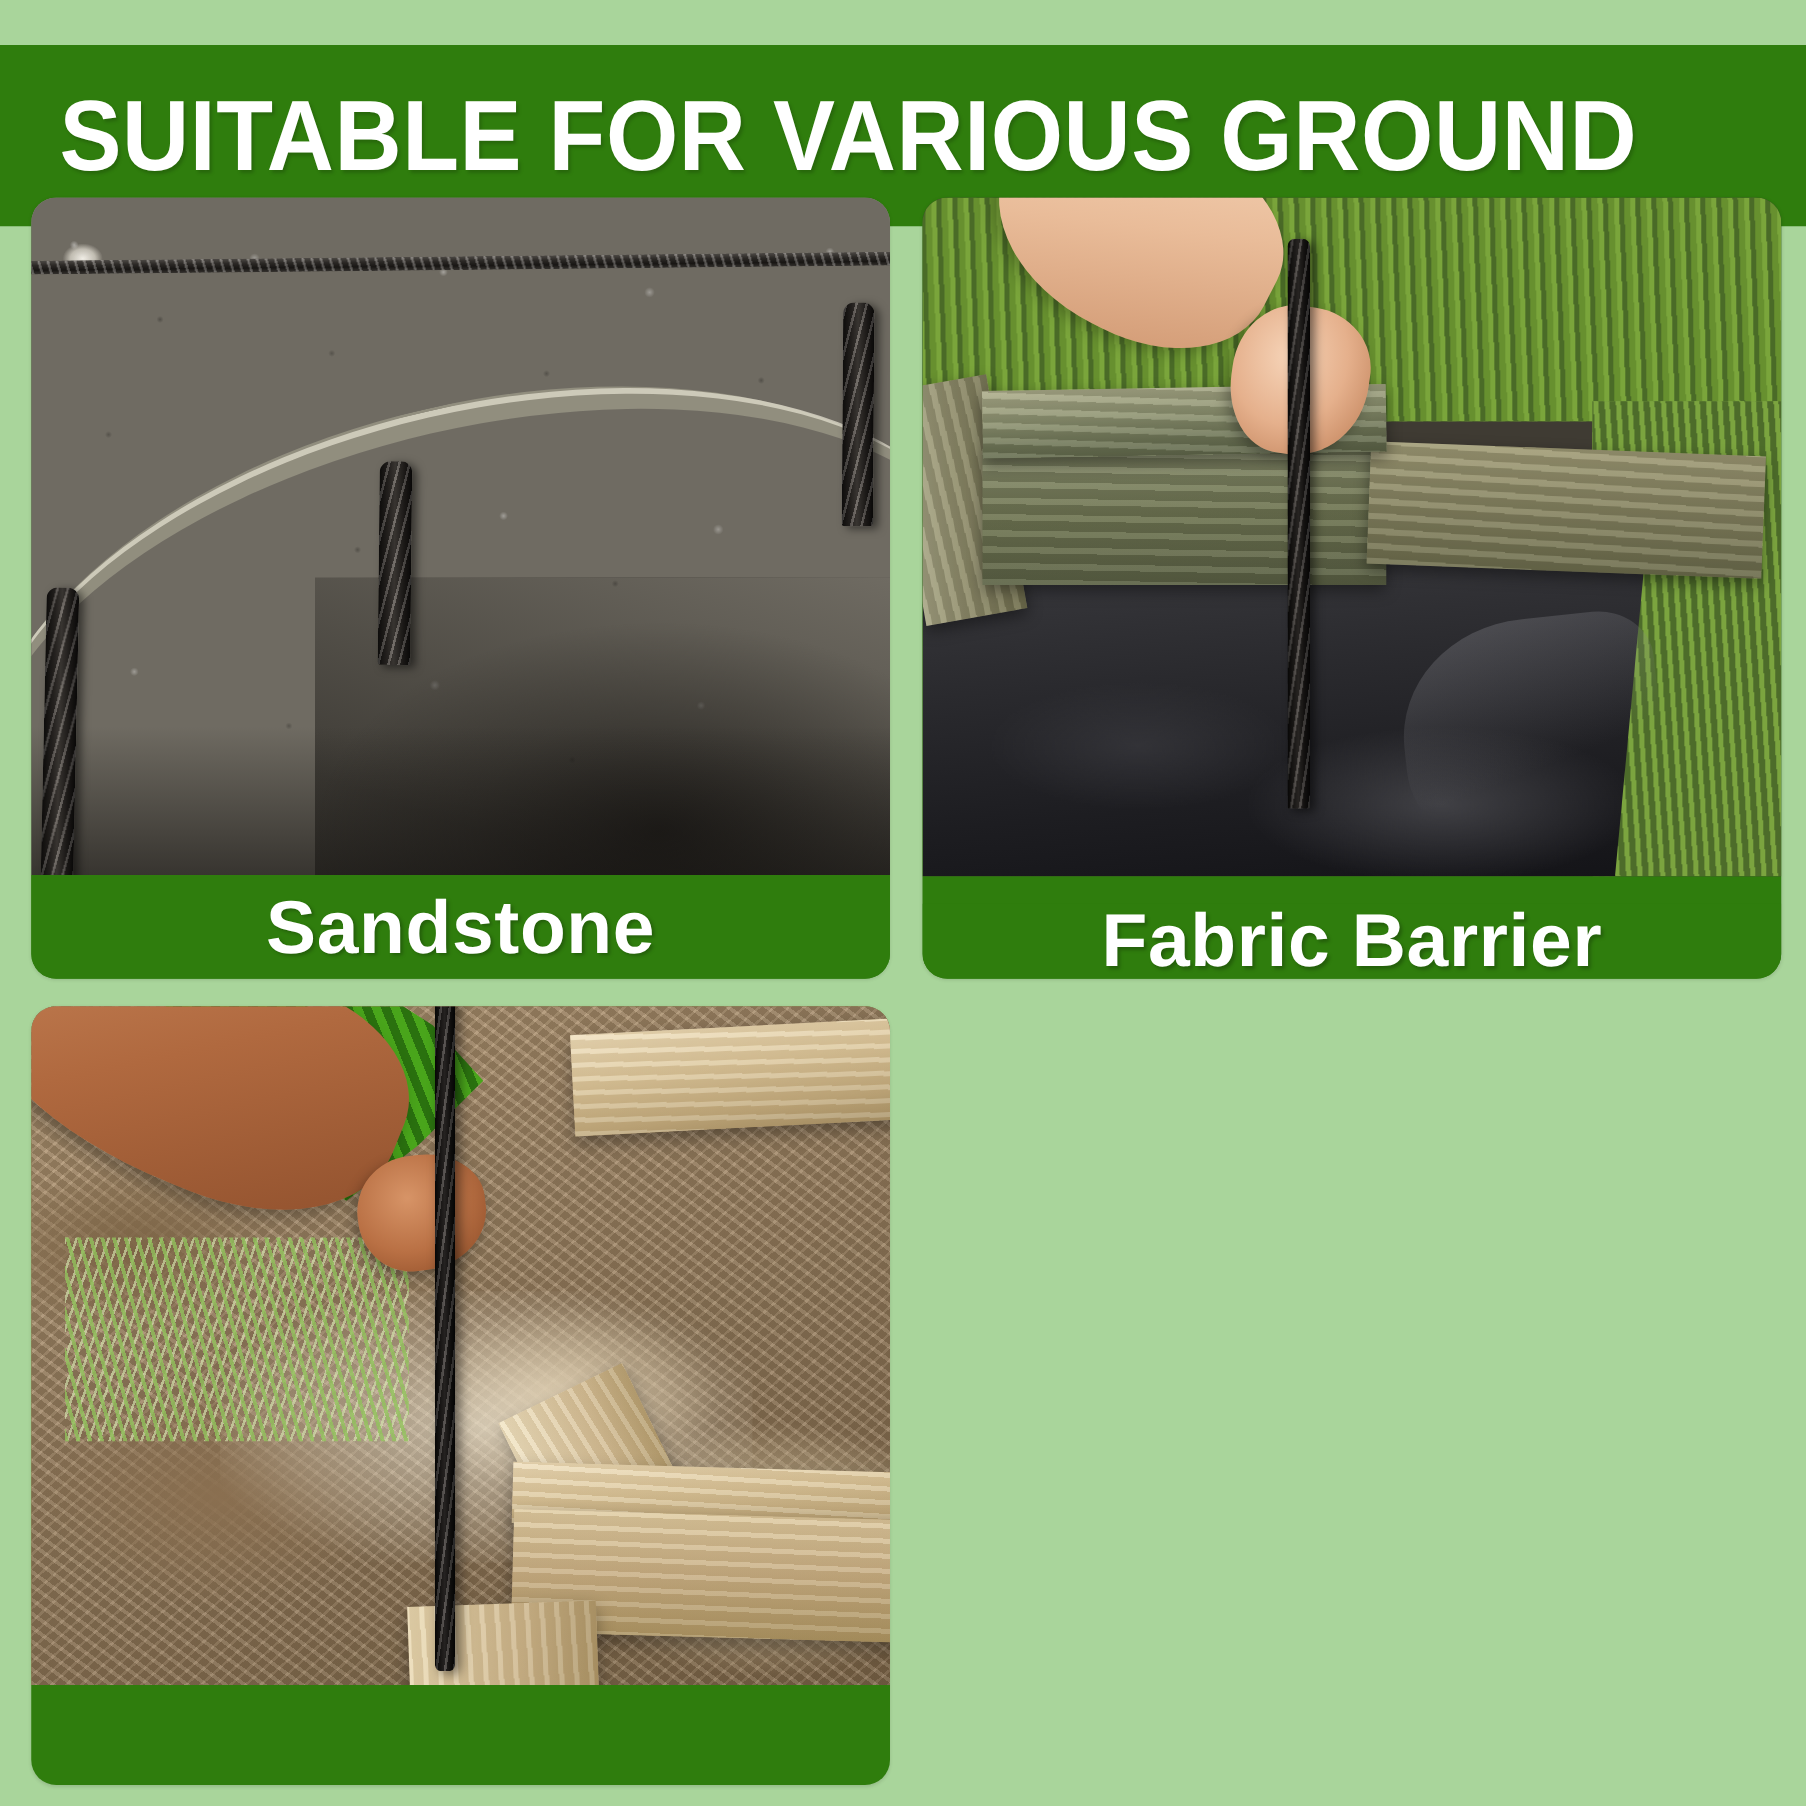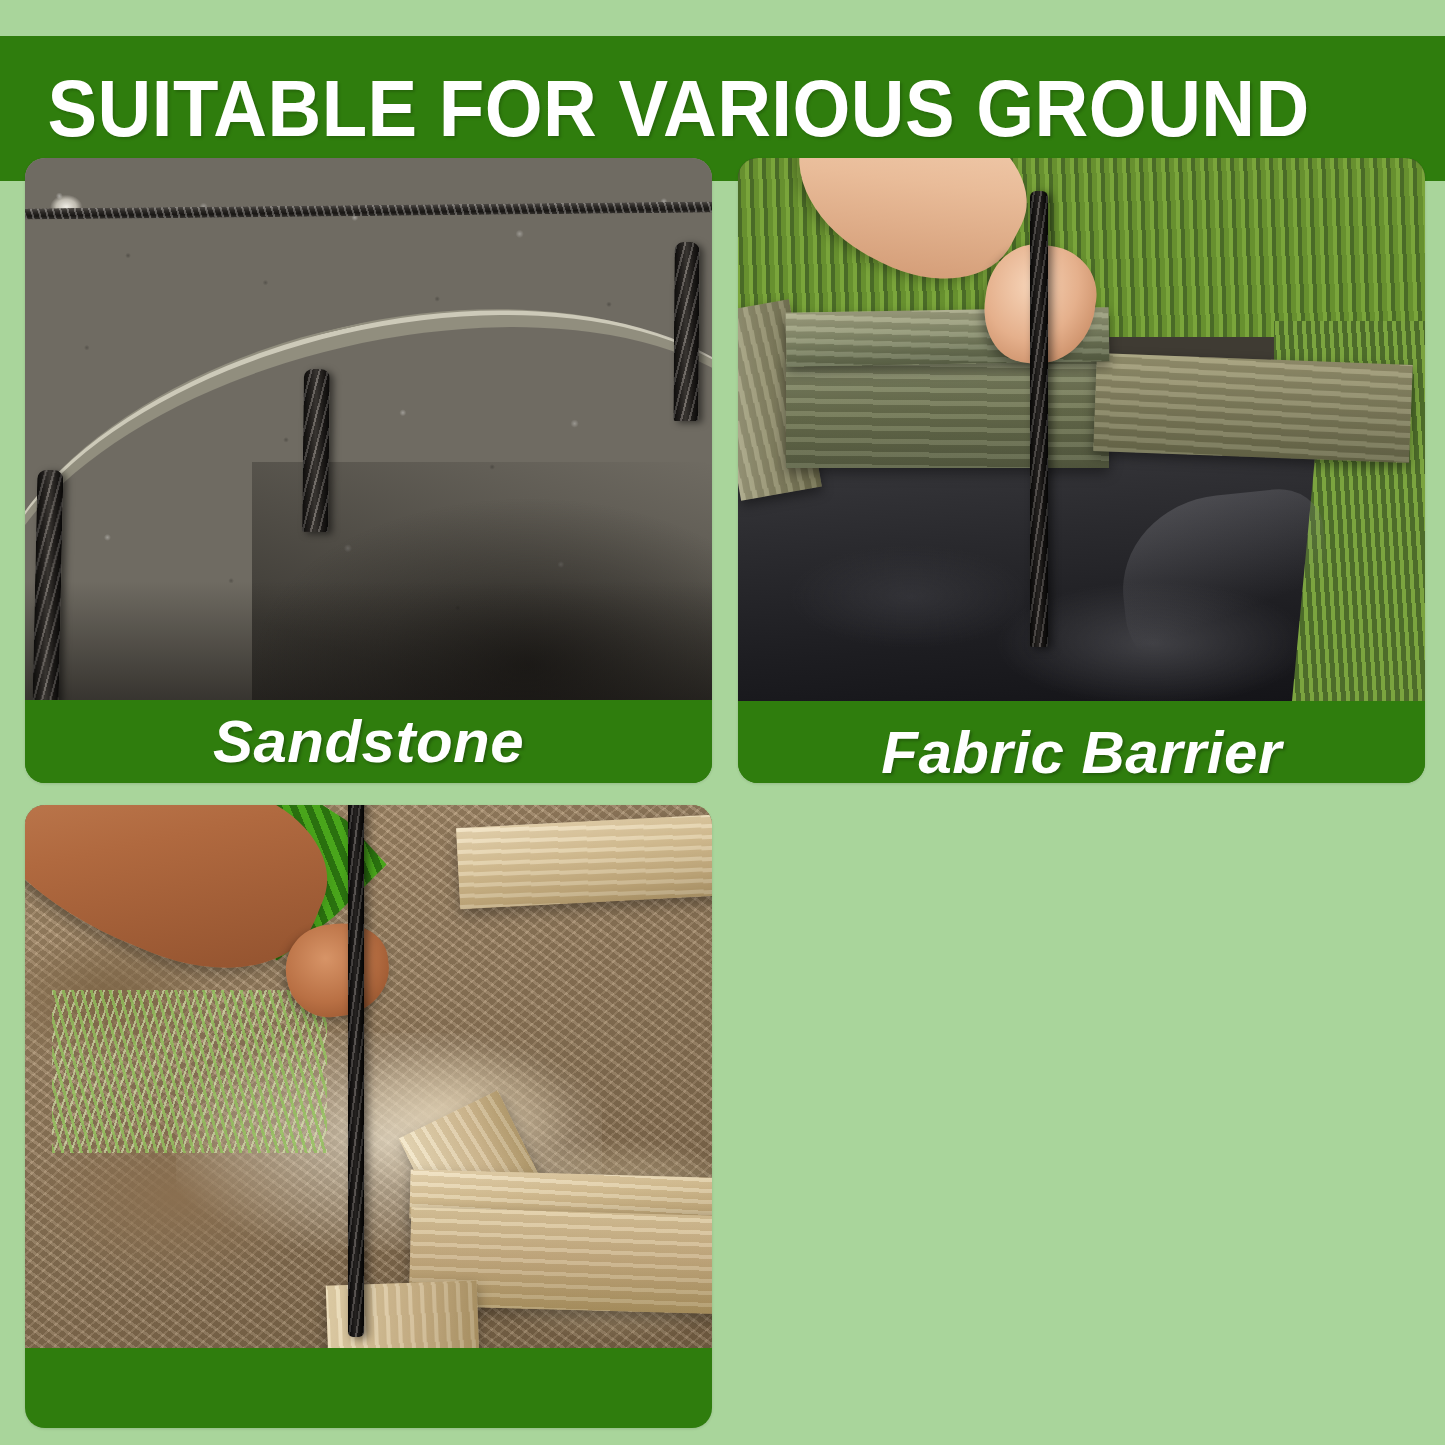--- a/index.html
+++ b/index.html
@@ -34,21 +34,20 @@
     grid-template-columns:687px 687px;
     grid-template-rows:625px 623px;
     column-gap:26px;row-gap:22px;
   }
   .card{
     position:relative;
     border-radius:20px;
     overflow:hidden;
     background:#2f7d0d;
     box-shadow:0 1px 3px rgba(0,0,0,.12);
-    font-style:italic;
   }
   .photo{
     position:absolute;left:0;top:0;right:0;
     height:542px;
     overflow:hidden;
   }
   .row2 .photo{height:543px;}
   .label-bar{
     position:absolute;left:0;right:0;bottom:0;
     height:83px;

